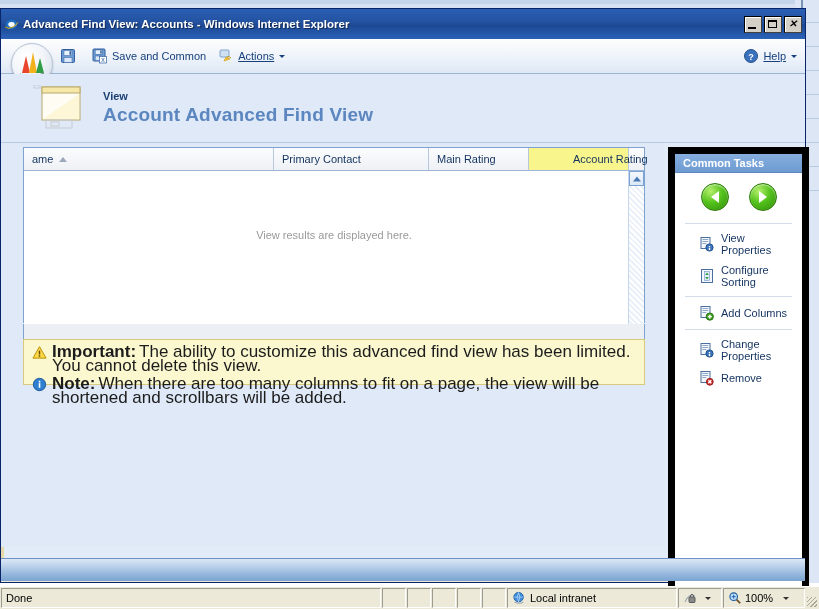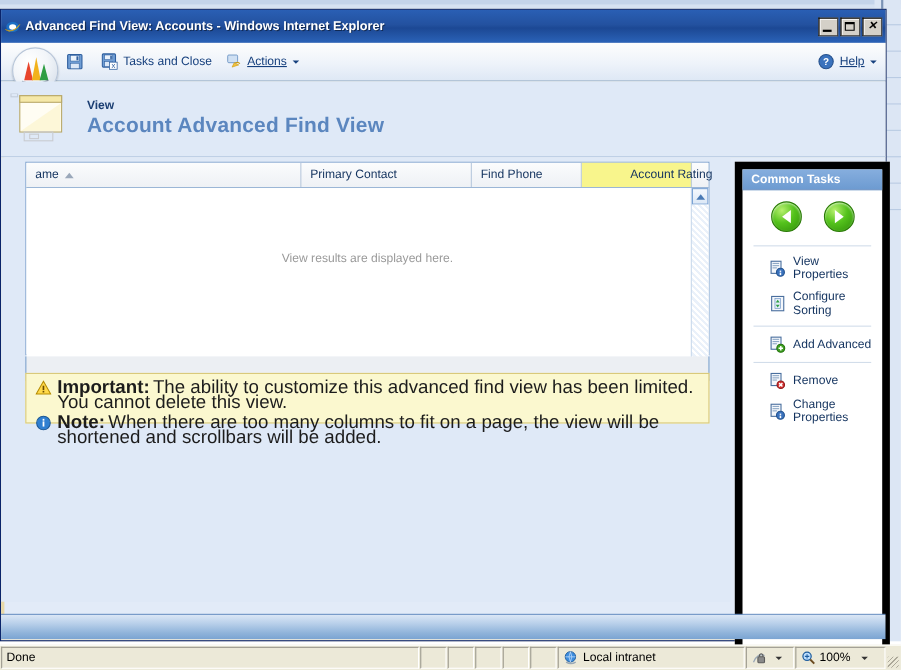--- a/index.html
+++ b/index.html
@@ -46,21 +46,21 @@
   .tbtn{display:flex;align-items:center;height:22px;padding:0 5px;cursor:pointer;
         color:#16407e;font-size:11px;white-space:nowrap;border:1px solid transparent;}
   .ico{width:16px;height:16px;margin-right:4px;position:relative;flex:0 0 auto;}
   .caret{width:0;height:0;border-left:3px solid transparent;border-right:3px solid transparent;
          border-top:3px solid #16407e;margin-left:5px;}
   .help{position:absolute;right:8px;display:flex;align-items:center;}
   .udl{text-decoration:underline;}
 
   
   .pagehead{height:68px;background:#dfe9f7;border-bottom:1px solid #b7cae2;
-            display:flex;align-items:center;padding-left:8px;position:relative;}
+            display:flex;align-items:center;padding-left:32px;position:relative;}
   .formicon{width:56px;height:46px;position:relative;flex:0 0 auto;margin-right:14px;}
   .pagetext .kicker{font-size:11px;font-weight:bold;color:#1c3f73;margin-bottom:2px;}
   .pagetext .title{font-size:19px;font-weight:bold;color:#5b86bf;letter-spacing:.2px;}
 
   
   .bodyarea{position:relative;height:438px;background:#e2ebf8;}
   .contentpane{position:absolute;left:0;top:0;width:663px;height:404px;background:#dfe9f7;}
   .footband{position:absolute;left:0;bottom:0;width:804px;height:22px;
      background:linear-gradient(to bottom,#dbe7f6 0%,#b9d0ea 35%,#8fb3da 75%,#7ba4d2 100%);
      border-top:1px solid #6d93c4;}
@@ -205,21 +205,21 @@
         <span class="ico">
           <svg width="16" height="16" viewBox="0 0 16 16">
             <rect x="1" y="1" width="12" height="12" rx="1" fill="#6f9dd4" stroke="#2f5f9e"></rect>
             <rect x="3.2" y="2" width="7" height="4.2" fill="#eaf2fb" stroke="#2f5f9e" stroke-width=".5"></rect>
             <rect x="8.2" y="2.6" width="1.5" height="3" fill="#2f5f9e"></rect>
             <rect x="3.2" y="8" width="7" height="4.5" fill="#dce8f7" stroke="#2f5f9e" stroke-width=".5"></rect>
             <rect x="7.5" y="8.5" width="7" height="6.5" fill="#fff" stroke="#2f5f9e" stroke-width=".7"></rect>
             <text x="11" y="14" font-size="7" font-family="Liberation Sans" fill="#2f5f9e" text-anchor="middle">x</text>
           </svg>
         </span>
-        <span>Tasks and Close</span>
+        <span>Save and Common</span>
       </div>
       <div class="tbtn">
         <span class="ico">
           <svg width="16" height="16" viewBox="0 0 16 16">
             <rect x="2" y="2" width="9" height="7" rx="1" fill="#cfe0f3" stroke="#5b87bd" stroke-width=".7"></rect>
             <path d="M6 13 l2-4 4 2 z" fill="#f5c33b" stroke="#c99a12" stroke-width=".6"></path>
             <path d="M9 9 q3 -1 4 1" stroke="#c99a12" stroke-width="1" fill="none"></path>
           </svg>
         </span>
         <span class="udl">Actions</span>
@@ -261,21 +261,21 @@
         <div class="grid">
           <div class="ghead">
             <div class="gh" style="width:250px">
               <span>ame</span>
               <span class="sortarrow"></span>
             </div>
             <div class="gh" style="width:155px">
               <span>Primary Contact</span>
             </div>
             <div class="gh" style="width:100px">
-              <span>Find Phone</span>
+              <span>Main Rating</span>
             </div>
             <div class="gh sel" style="width:100px">
               <span>Account Rating</span>
             </div>
           </div>
           <div class="gbody">
             <div class="placeholder">View results are displayed here.</div>
 
             <div class="vscroll">
               <div class="sbbtn">
@@ -369,50 +369,50 @@
             <svg width="16" height="16" viewBox="0 0 16 16">
               <rect x="2" y="1.5" width="9" height="11" fill="#f4f7fb" stroke="#4a6f9e"></rect>
               <rect x="3.3" y="3" width="6" height="1" fill="#8fa9c6"></rect>
                 <rect x="3.3" y="5" width="6" height="1" fill="#8fa9c6"></rect>
               <rect x="3.3" y="7" width="4" height="1" fill="#8fa9c6"></rect>
               <circle cx="10.8" cy="11.6" r="3.6" fill="#3fa021" stroke="#25730f"></circle>
               <rect x="10.1" y="9.6" width="1.4" height="4" fill="#fff"></rect>
                 <rect x="8.8" y="10.9" width="4" height="1.4" fill="#fff"></rect>
             </svg>
           </span>
-          <span>Add Advanced</span>
+          <span>Add Columns</span>
         </div>
 
         <div class="tsepline"></div>
-        <div class="task">
-          <span class="ticon">
-            <svg width="16" height="16" viewBox="0 0 16 16">
-              <rect x="2" y="1.5" width="9" height="11" fill="#f4f7fb" stroke="#4a6f9e"></rect>
-              <rect x="3.3" y="3" width="6" height="1" fill="#8fa9c6"></rect>
-                <rect x="3.3" y="5" width="6" height="1" fill="#8fa9c6"></rect>
-              <rect x="3.3" y="7" width="4" height="1" fill="#8fa9c6"></rect>
-              <circle cx="10.8" cy="11.8" r="3.4" fill="#d32f2f" stroke="#8f1b1b"></circle>
-              <path d="M9.3 10.3 L12.3 13.3 M12.3 10.3 L9.3 13.3" stroke="#fff" stroke-width="1.3"></path>
-            </svg>
-          </span>
-          <span>Remove</span>
-        </div>
         <div class="task">
           <span class="ticon">
             <svg width="16" height="16" viewBox="0 0 16 16">
               <rect x="2" y="1.5" width="9" height="11" fill="#f4f7fb" stroke="#4a6f9e"></rect>
               <rect x="3.3" y="3" width="6" height="1" fill="#8fa9c6"></rect>
                 <rect x="3.3" y="5" width="6" height="1" fill="#8fa9c6"></rect>
               <rect x="3.3" y="7" width="4" height="1" fill="#8fa9c6"></rect>
               <circle cx="10.5" cy="11.5" r="3.6" fill="#3a72bd" stroke="#24538f"></circle>
               <rect x="9.8" y="10" width="1.4" height="1.2" fill="#fff"></rect>
                 <rect x="9.8" y="11.8" width="1.4" height="2.3" fill="#fff"></rect>
             </svg>
           </span>
           <span>Change Properties</span>
+        </div>
+        <div class="task">
+          <span class="ticon">
+            <svg width="16" height="16" viewBox="0 0 16 16">
+              <rect x="2" y="1.5" width="9" height="11" fill="#f4f7fb" stroke="#4a6f9e"></rect>
+              <rect x="3.3" y="3" width="6" height="1" fill="#8fa9c6"></rect>
+                <rect x="3.3" y="5" width="6" height="1" fill="#8fa9c6"></rect>
+              <rect x="3.3" y="7" width="4" height="1" fill="#8fa9c6"></rect>
+              <circle cx="10.8" cy="11.8" r="3.4" fill="#d32f2f" stroke="#8f1b1b"></circle>
+              <path d="M9.3 10.3 L12.3 13.3 M12.3 10.3 L9.3 13.3" stroke="#fff" stroke-width="1.3"></path>
+            </svg>
+          </span>
+          <span>Remove</span>
         </div>
       </div>
 
       <div class="footband"></div>
     </div>
   </div>
 
   <div class="status">
     <div class="spanel" style="flex:0 0 380px">Done</div>
     <div class="spanel" style="flex:0 0 24px"></div>

